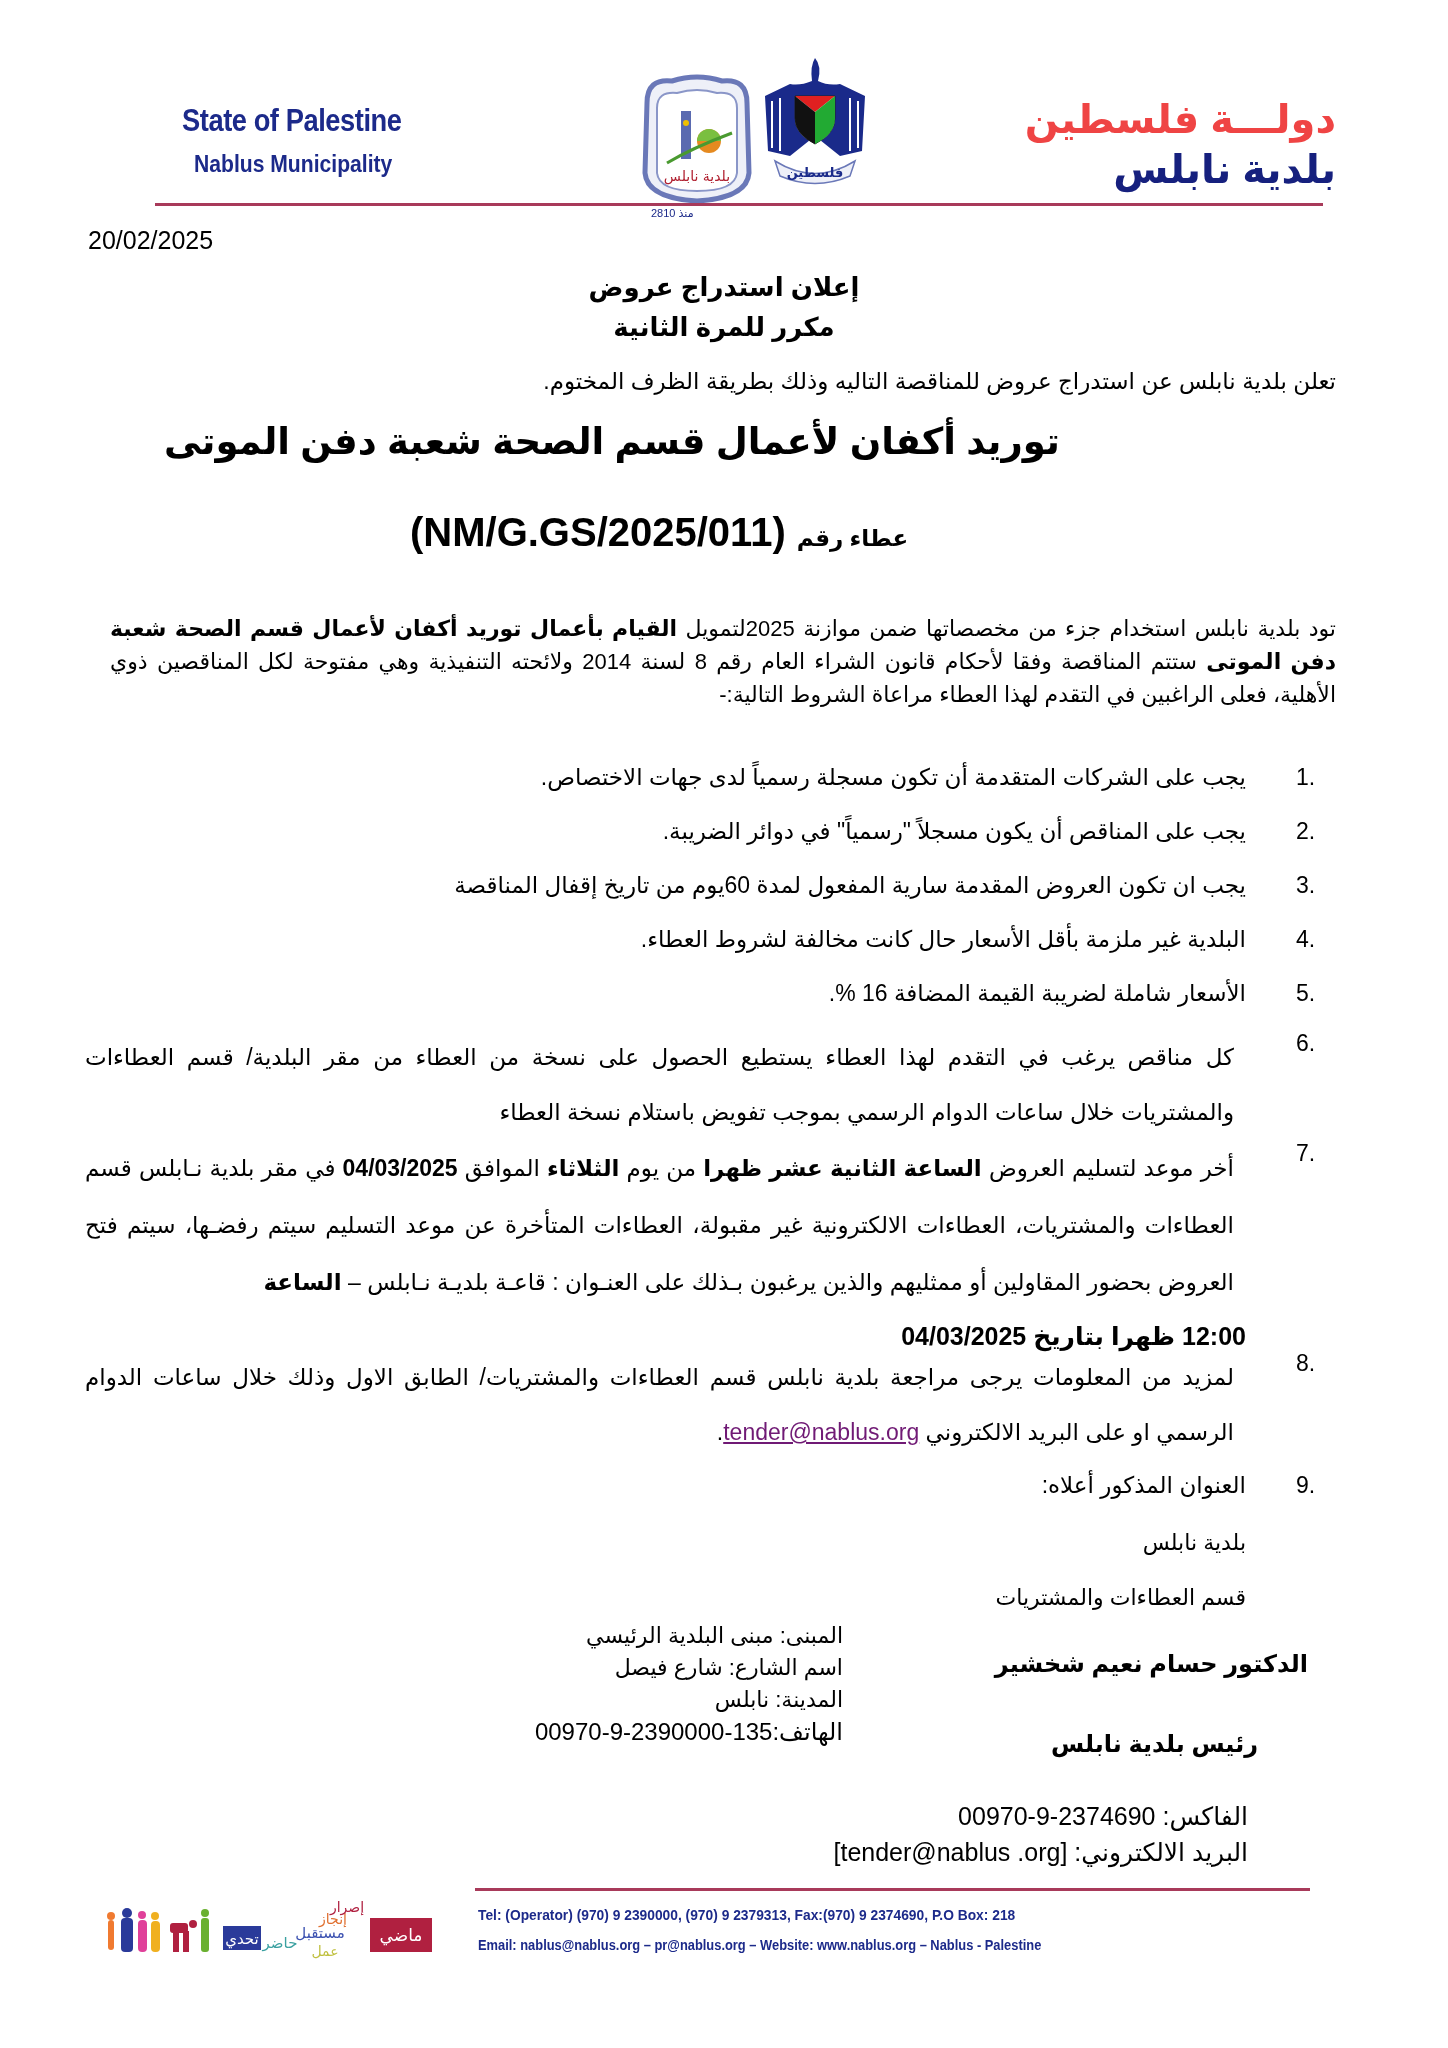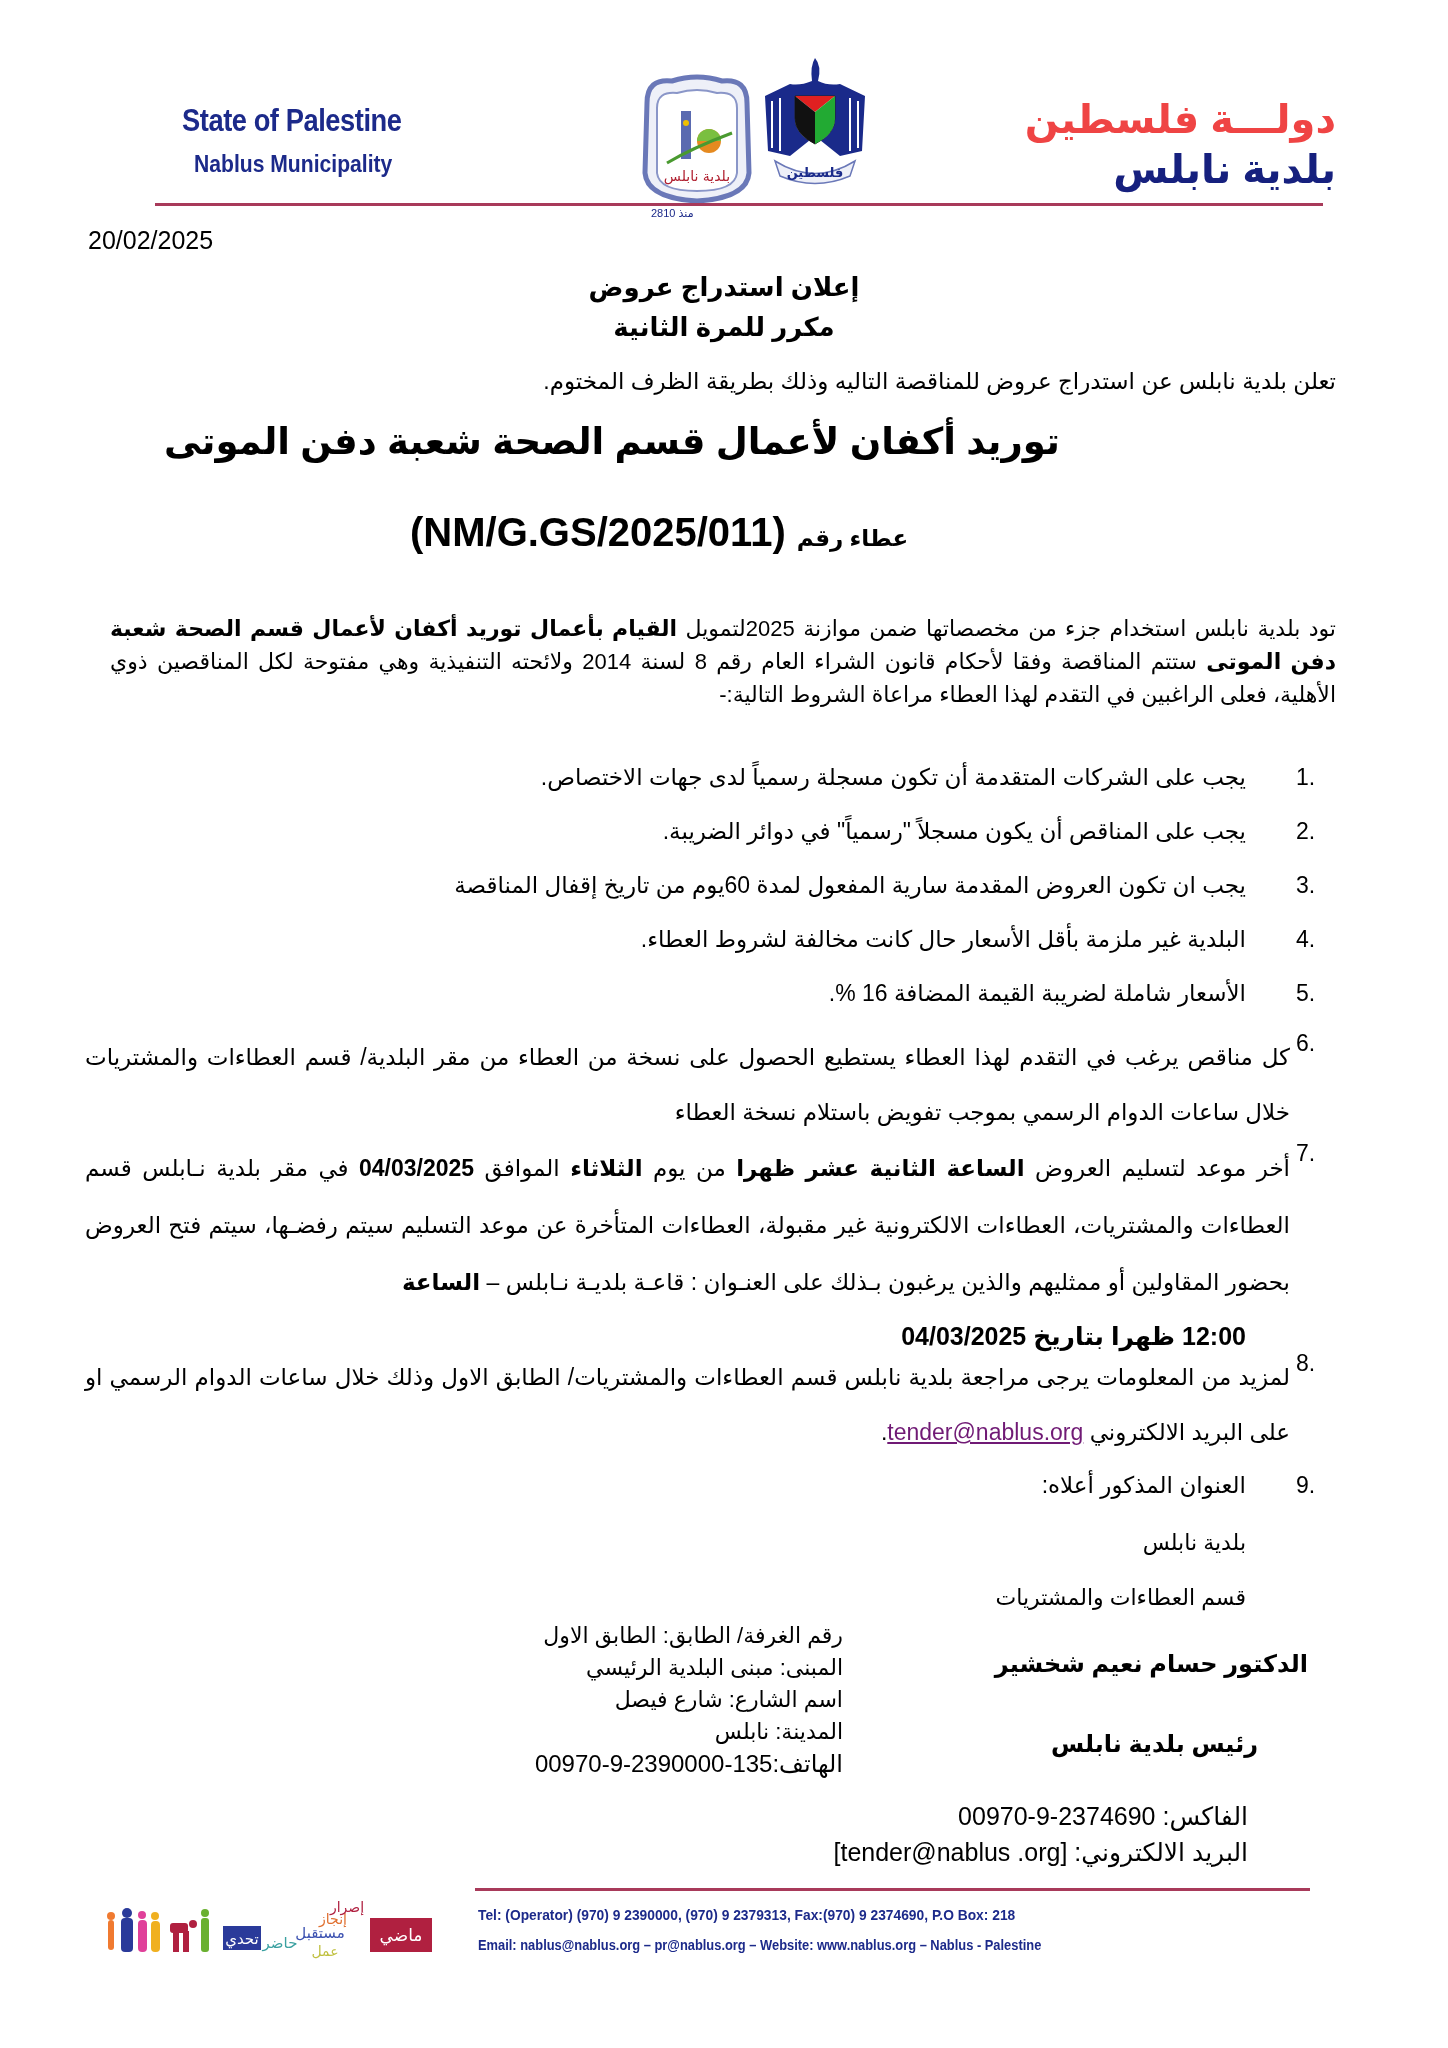--- a/index.html
+++ b/index.html
@@ -29,21 +29,21 @@
     .intro { right: 112px; top: 368px; font-size: 23px; }
     .main-title { left: 0; width: 1224px; text-align: center; top: 420px; font-size: 37px; font-weight: bold; direction: rtl; padding-left: 0px; }
     .tender-no { left: 410px; top: 510px; font-size: 40px; font-weight: bold; white-space: nowrap; }
     .tender-no .lbl { font-size: 23px; }
 
     .para { left: 110px; right: 112px; top: 612px; font-size: 22px; line-height: 33px; text-align: justify; text-align-last: right; }
 
     .cond { right: 112px; left: 85px; font-size: 23px; }
     .cond .num { position: absolute; right: 0; width: 40px; text-align: left; direction: ltr; }
     .cond .txt { margin-right: 90px; text-align: justify; text-align-last: right; }
-    .cond .line2 { margin-right: 46px; text-align: justify; text-align-last: right; line-height: 57px; }
+    .cond .line2 { margin-right: 102px; text-align: justify; text-align-last: right; line-height: 57px; }
     .b { font-weight: bold; }
     .link { color: #701a75; text-decoration: underline; }
 
     .addr-right { right: 112px; font-size: 22px; }
     .sig { font-size: 24px; font-weight: bold; }
 
     
     .ftr-rule { left: 475px; top: 1888px; width: 835px; height: 3px; background: #a83a5a; }
     .ftr-line1 { left: 478px; top: 1906px; font-size: 15px; font-weight: bold; color: #1c2a8a; white-space: nowrap; transform: scaleX(0.92); transform-origin: left; }
     .ftr-line2 { left: 478px; top: 1937px; font-size: 14px; font-weight: bold; color: #1c2a8a; white-space: nowrap; transform: scaleX(0.92); transform-origin: left; }
@@ -138,21 +138,20 @@
 </div>
 <div class="abs cond rtl" style="top:1472px;">
   <span class="num">9.</span>
   <div class="txt">العنوان المذكور أعلاه:</div>
 </div>
 
 <div class="abs addr-right rtl" style="top:1530px; right:202px;">بلدية نابلس</div>
 <div class="abs addr-right rtl" style="top:1585px; right:202px;">قسم العطاءات والمشتريات</div>
 
 <div class="abs rtl" style="top:1620px; right:605px; font-size:22px; line-height:32px; width:420px;">
-  <div>رقم الغرفة/ الطابق: الطابق الاول</div>
   <div>المبنى: مبنى البلدية الرئيسي</div>
   <div>اسم الشارع: شارع فيصل</div>
   <div>المدينة: نابلس</div>
   <div style="font-size:24px;"><span>الهاتف:</span><span style="direction:ltr; unicode-bidi:embed;">00970-9-2390000-135</span></div>
 </div>
 
 <div class="abs sig rtl" style="top:1650px; right:140px;">الدكتور حسام نعيم شخشير</div>
 <div class="abs sig rtl" style="top:1730px; right:190px;">رئيس بلدية نابلس</div>
 
 <div class="abs rtl" style="top:1802px; right:200px; font-size:25px;">

